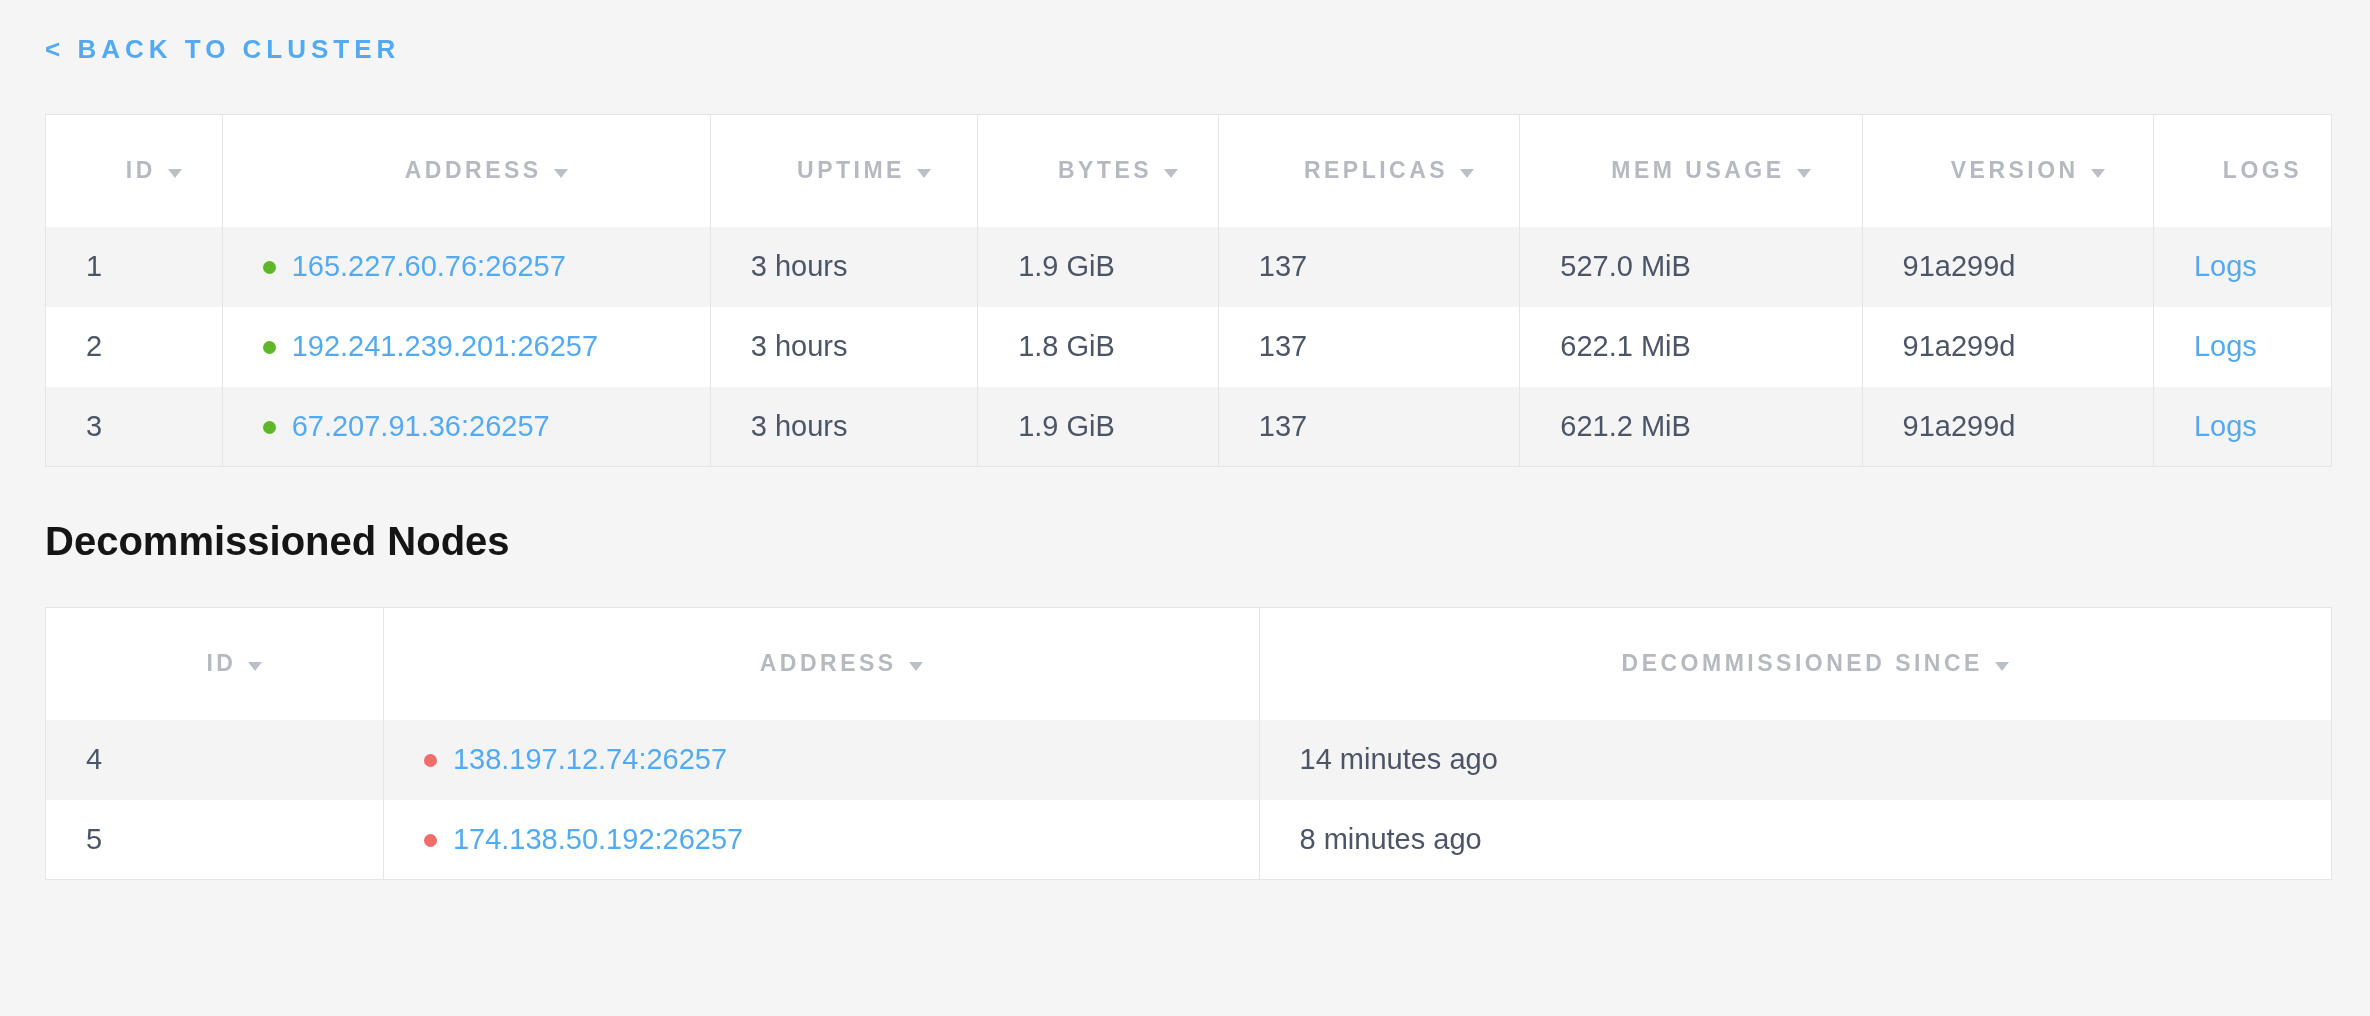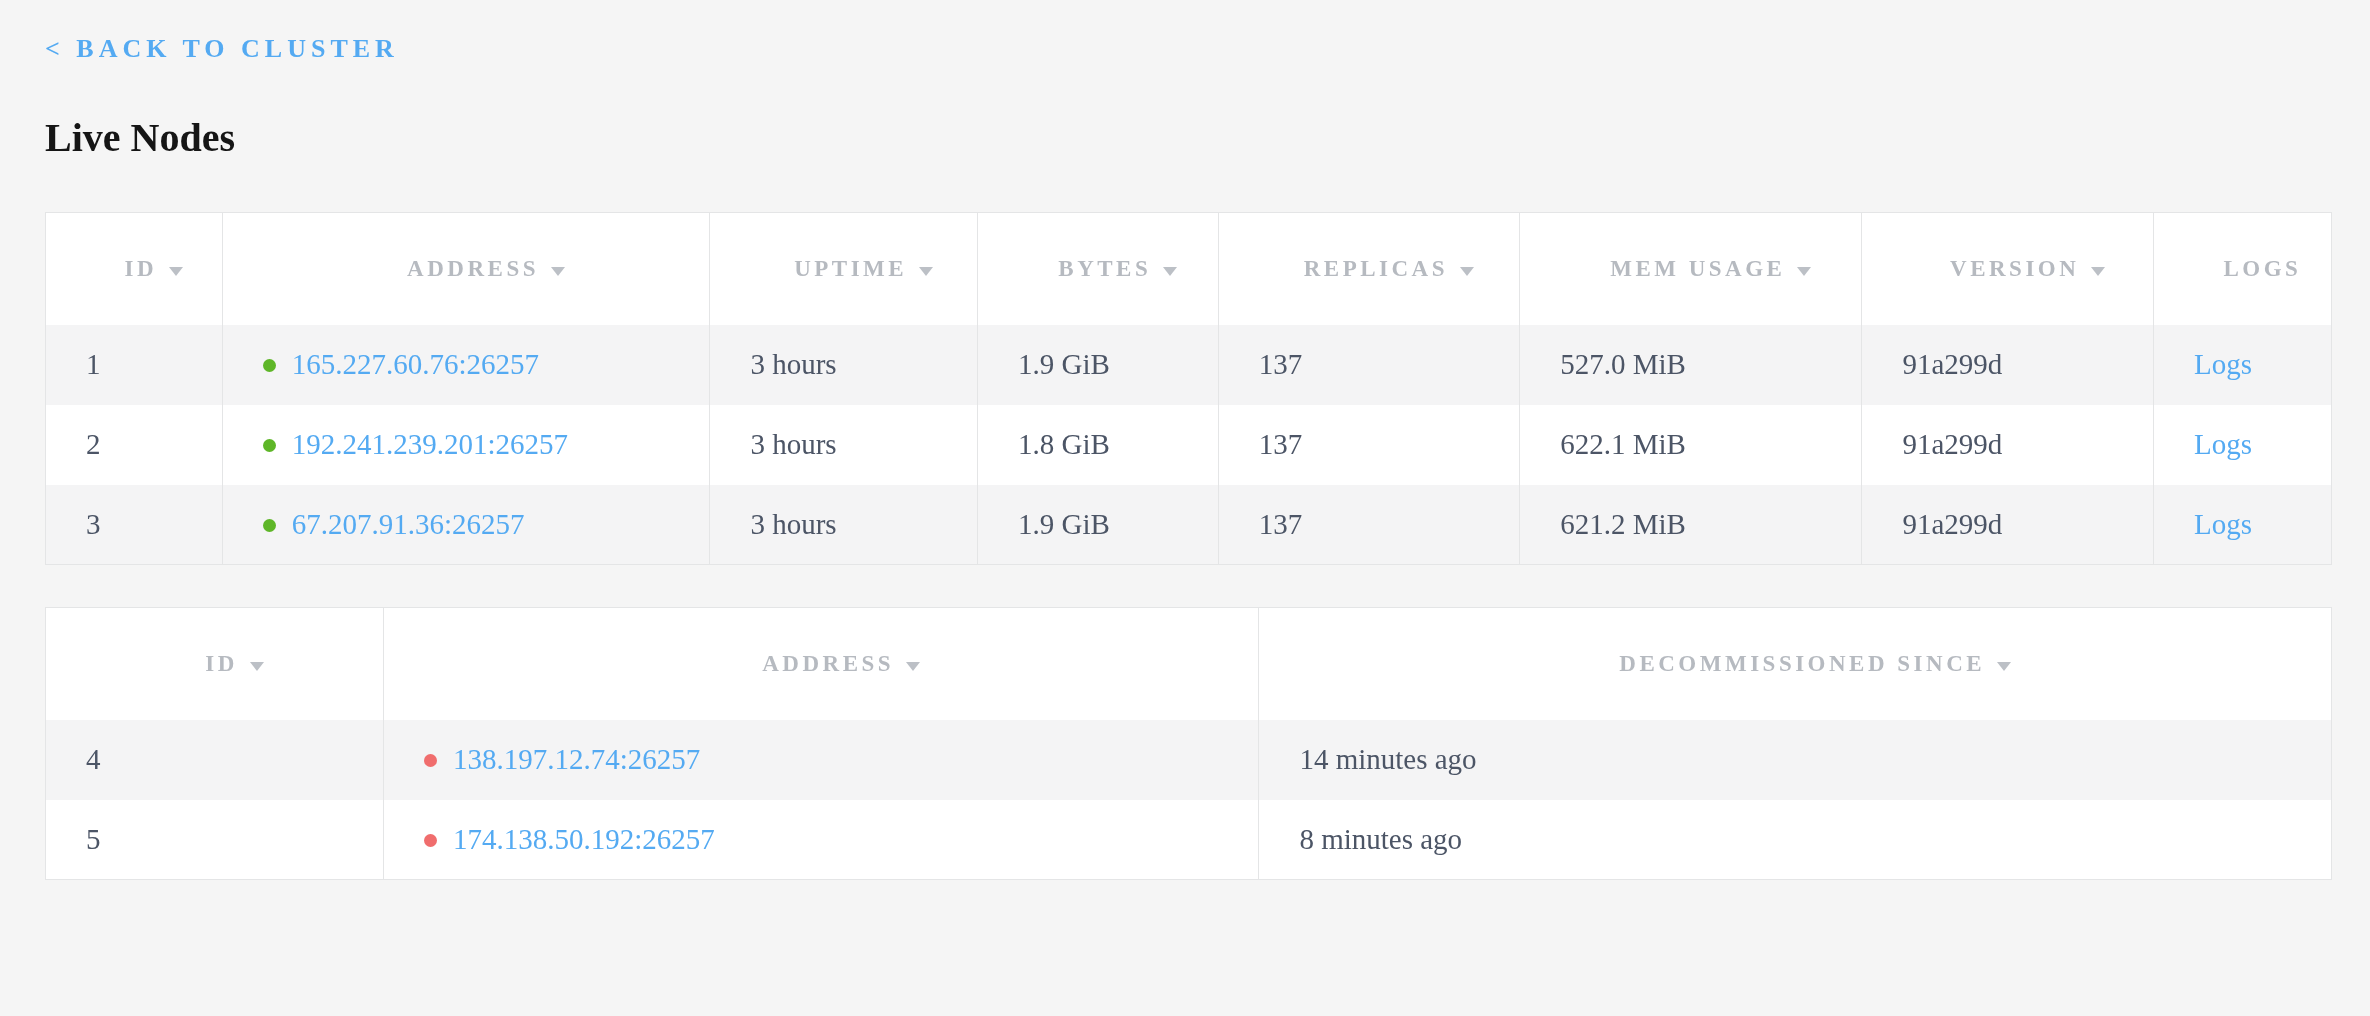--- a/index.html
+++ b/index.html
@@ -15,21 +15,21 @@
     --heading: #151515;
   }
   * { box-sizing: border-box; }
   html, body {
     margin: 0; padding: 0;
     width: 2370px; height: 1016px;
     overflow: hidden;
     background: var(--bg);
     font-family: "Liberation Sans", sans-serif;
   }
-  .container { padding: 34px 38px 0 45px; font-family: Liberation Serif, serif; }
+  .container { padding: 34px 38px 0 45px; }
 
   .back-link {
     display: inline-block;
     color: var(--link);
     font-size: 26px;
     font-weight: 700;
     letter-spacing: 5px;
     line-height: 30px;
     text-decoration: none;
     cursor: pointer;
@@ -106,21 +106,20 @@
   .status-dot.live { background: var(--live-dot); }
   .status-dot.decommissioned { background: var(--dead-dot); }
 </style>
 </head>
 <body>
 
 <div class="container">
 
   <a class="back-link">&lt; BACK TO CLUSTER</a>
 
-  <h1 class="section-title">Live Nodes</h1>
 
   <table class="nodes-table">
       <colgroup>
         <col style="width: 178px;">
         <col style="width: 490px;">
         <col style="width: 269px;">
         <col style="width: 242px;">
         <col style="width: 303px;">
         <col style="width: 344px;">
         <col style="width: 293px;">
@@ -165,20 +164,21 @@
           <td>3 hours</td>
           <td>1.9 GiB</td>
           <td>137</td>
           <td>621.2 MiB</td>
           <td>91a299d</td>
           <td><a class="cell-link">Logs</a></td>
         </tr>
       </tbody>
     </table>
 
+  <h1 class="section-title">Decommissioned Nodes</h1>
 
   <table class="nodes-table decom">
       <colgroup>
         <col style="width: 340px;">
         <col style="width: 880px;">
         <col style="width: 1078px;">
       </colgroup>
       <thead>
         <tr>
           <th class="sortable"><span>ID</span><span class="sort-icon"></span></th>

